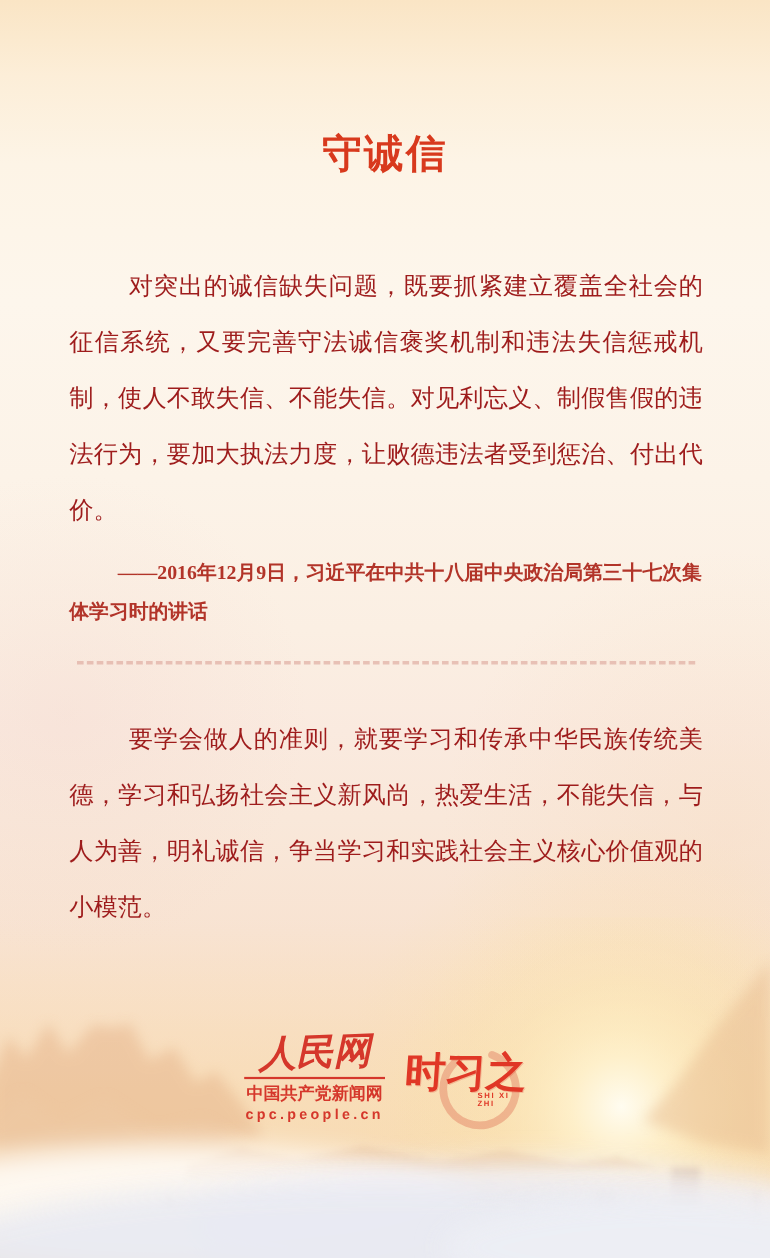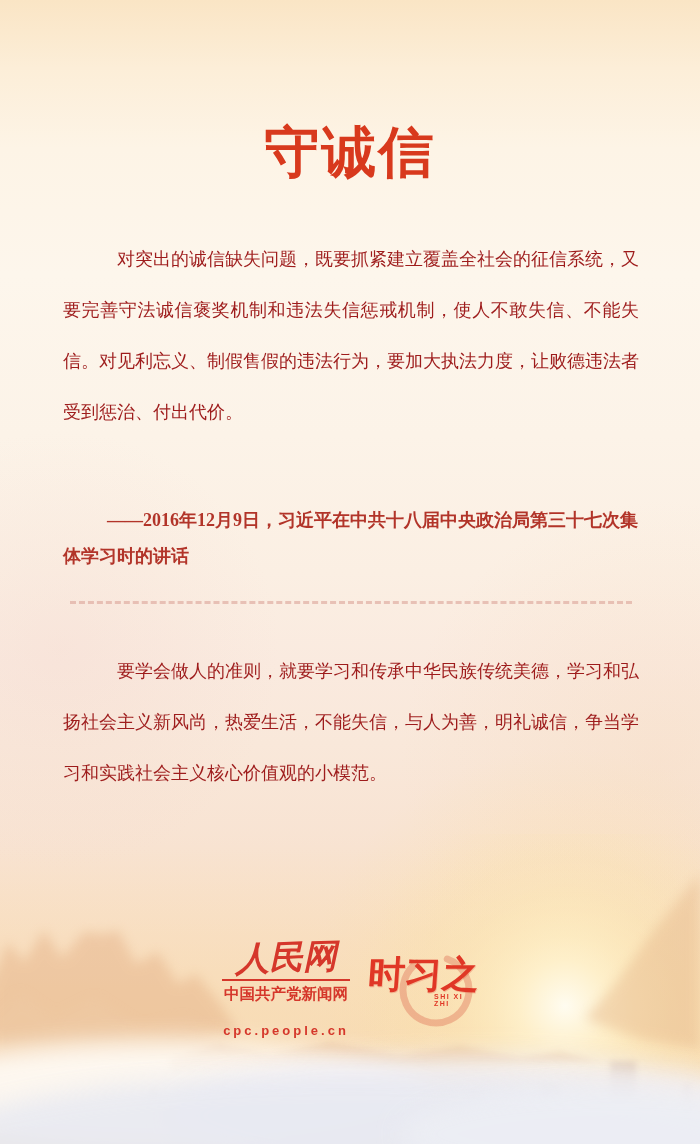--- a/index.html
+++ b/index.html
@@ -21,26 +21,26 @@
         #fae5c5 0%, #fceed8 6%, #fdf4e6 13%, #fdf6ec 24%,
         #fcf3e8 38%, #fbefe3 50%, #faeadf 58%, #f9e8da 65%,
         #f8e3d2 74%, #f8dfc6 82%, #f8ddbe 90%, #f7dab8 100%);
   }
   .scene { position:absolute; left:0; top:834px; width:700px; height:310px; }
 
   .title {
     position:absolute; top:116px; left:0; width:100%;
     text-align:center;
     font-family:Liberation Mono, monospace;
-    font-size:55px; font-weight:900; letter-spacing:2px;
+    font-size:36px; font-weight:900; letter-spacing:2px;
     color:#d8391d;
   }
   .quote {
     position:absolute; left:63px; width:576px;
-    font-size:18px; line-height:51px;
+    font-size:22px; line-height:51px;
     color:#9e1c1c;
     text-align:justify; text-indent:54px;
     font-weight:500;
   }
   .q1 { top:234px; }
   .q2 { top:646px; }
   .source {
     position:absolute; left:63px; width:576px;
     font-size:18px; line-height:36px;
     color:#b23429;
@@ -65,21 +65,21 @@
     transform:rotate(-2deg);
     font-family:"Liberation Serif","DejaVu Serif",serif;
   }
   .people-rule { height:2px; background:#d5372b; margin:0 2px 3px 2px; }
   .people-sitename {
     font-size:15.5px; font-weight:800; color:#d5372b; white-space:nowrap;
     font-family:Liberation Sans, sans-serif;
   }
   .people-siteurl {
     font-size:13px; font-weight:800; color:#d5372b;
-    letter-spacing:3px; margin-top:18px;
+    letter-spacing:3px; margin-top:0;
     font-family:"Liberation Sans","DejaVu Sans",sans-serif;
   }
   .brand { position:relative; width:112px; height:92px; }
   .brand-ring { position:absolute; left:28px; top:8px; }
   .brand-text {
     position:absolute; top:12px; left:0; white-space:nowrap;
     font-size:37px; font-weight:900; color:#e03726;
     transform:skewX(-4deg);
     font-family:"Liberation Sans","DejaVu Sans",sans-serif;
     text-shadow:1px 1px 0 rgba(224,55,38,0.25);

